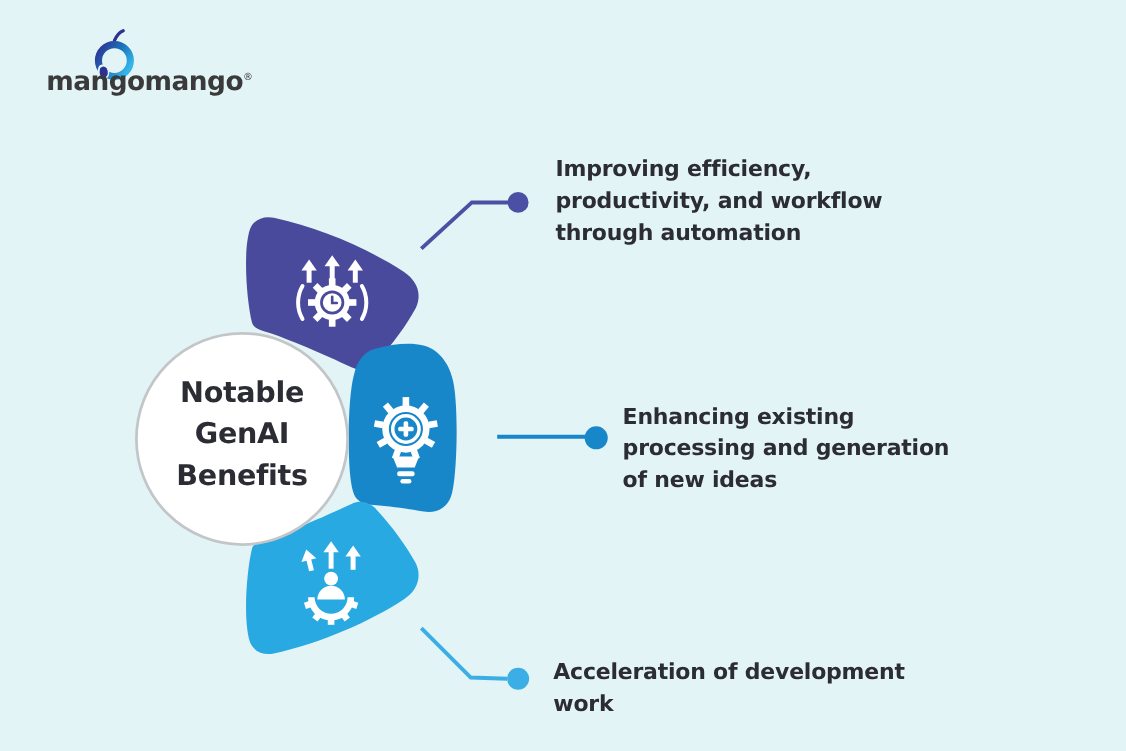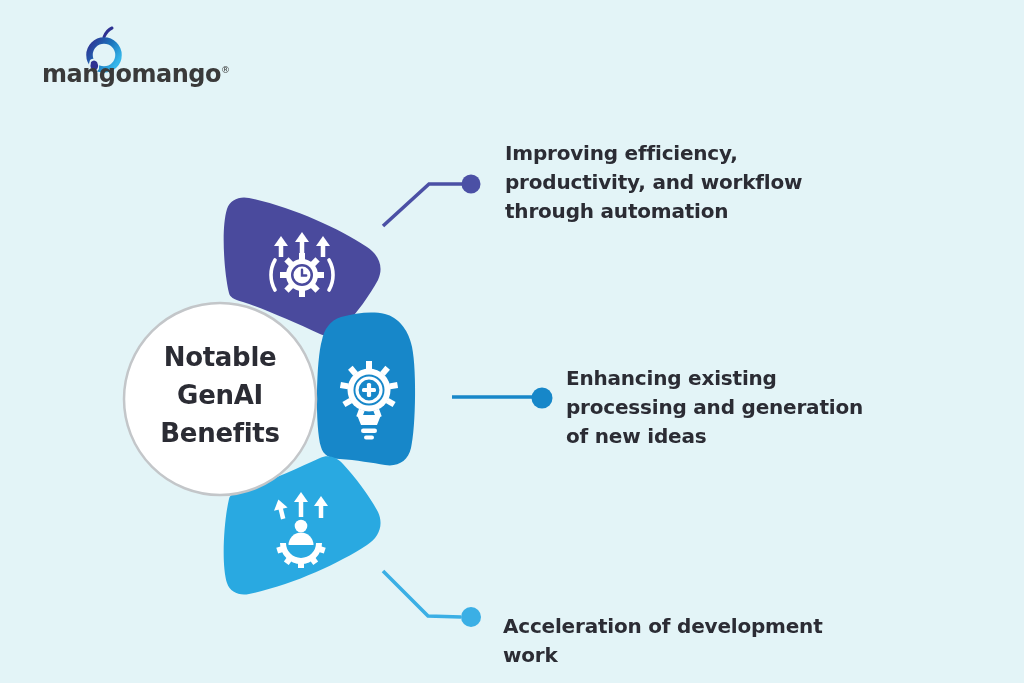--- a/index.html
+++ b/index.html
@@ -28,21 +28,21 @@
     color:#2b2c34;white-space:pre-line;letter-spacing:-0.3px;
   }
   
   .benefit-label{
     position:absolute;
     font-size:20px;font-weight:700;line-height:29px;
     color:#2b2c34;white-space:pre-line;letter-spacing:-0.2px;
   }
   .benefit-label.l1{left:505px;top:139px;width:360px;}
   .benefit-label.l2{left:566px;top:364px;width:360px;}
-  .benefit-label.l3{left:503px;top:612px;width:380px;}
+  .benefit-label.l3{left:503px;top:596px;width:380px;}
 </style>
 </head>
 <body>
 
 <div class="canvas">
 
   <svg class="abs" style="left:78px;top:24px;" width="54" height="56" viewBox="0 0 54 56">
     <defs>
       <linearGradient id="mangoGrad" x1="0" y1="0" x2="1" y2="0.7">
         <stop offset="0" stop-color="#2e3192"></stop>

